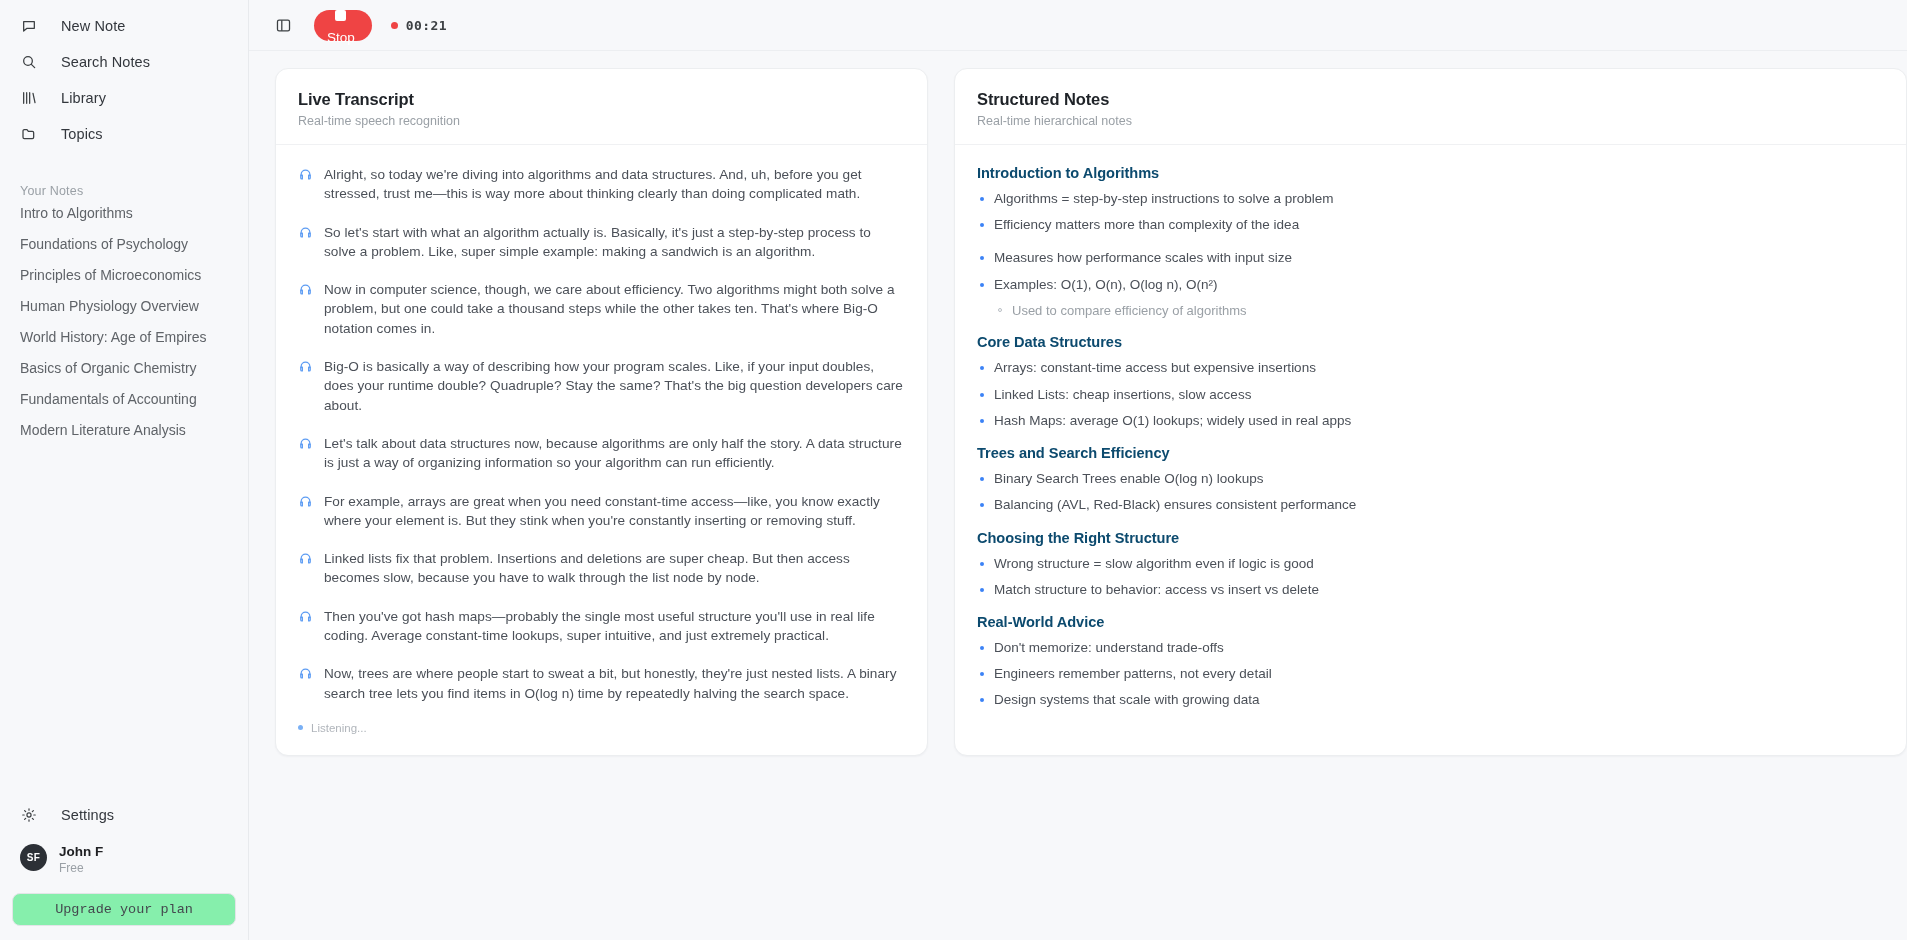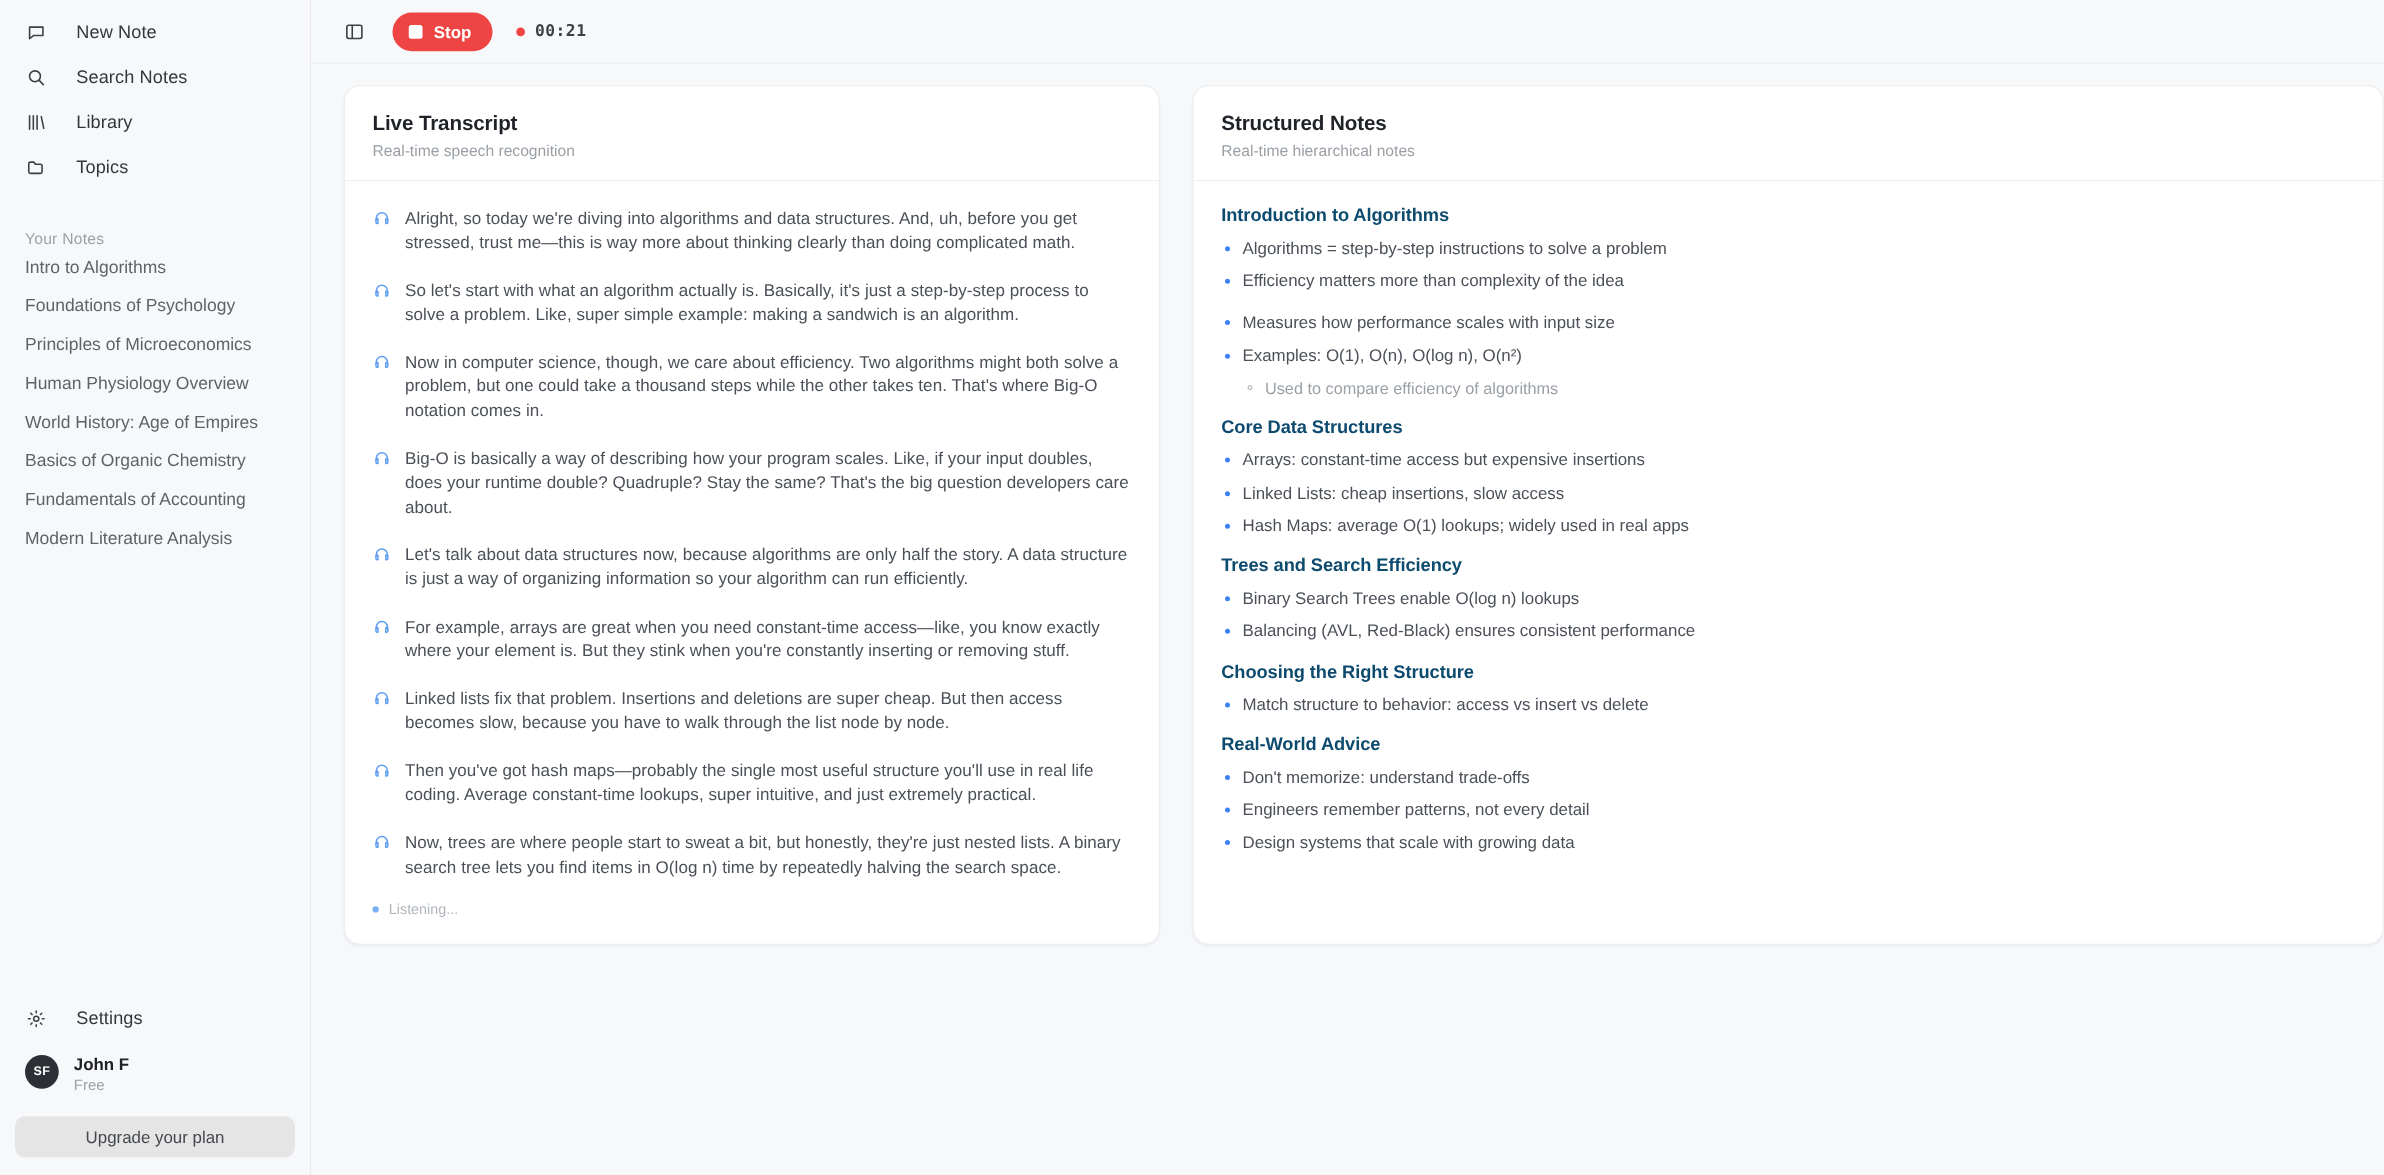--- a/index.html
+++ b/index.html
@@ -57,22 +57,22 @@
     font-size: 10px; font-weight: bold;
     display: flex; align-items: center; justify-content: center;
     flex: 0 0 27px; letter-spacing: .3px;
   }
   .user-name { font-size: 13.5px; font-weight: bold; color: #202124; line-height: 1.25; }
   .user-plan { font-size: 12px; color: #9aa0a6; line-height: 1.25; }
 
   .upgrade-btn {
     margin-top: 10px; width: 100%; height: 33px;
     border: 1px solid #e3e5e8; border-radius: 8px;
-    background: #e5e5e5; color: #44484e;
-    font-size: 13.5px; font-family: Liberation Sans, sans-serif;
+    background: #86efac; color: #44484e;
+    font-size: 13.5px; font-family: Liberation Mono, monospace;
     display: flex; align-items: center; justify-content: center;
     cursor: pointer;
   }
 
   
   .main { flex: 1 1 auto; height: 940px; display: flex; flex-direction: column; background: #f7f8fa; min-width: 0; }
 
   .topbar {
     height: 51px; flex: 0 0 51px;
     display: flex; align-items: center;
@@ -84,22 +84,23 @@
     width: 32px; height: 32px; border-radius: 7px;
     display: flex; align-items: center; justify-content: center;
     cursor: pointer; color: #3c4043;
   }
 
   .stop-btn {
     display: flex; align-items: center; gap: 9px;
     background: #ef4444; color: #fff;
     border: none; border-radius: 999px;
     height: 31px; padding: 0 17px 0 13px;
-    font-size: 13.5px; font-family: inherit; font-weight: 700;
+    font-size: 13.5px; font-family: inherit; font-weight: 400;
     cursor: pointer;
+    flex-direction: column;
   }
   .stop-square { width: 11px; height: 11px; background: #fff; border-radius: 2px; flex: 0 0 11px; }
 
   .timer-wrap { display: flex; align-items: center; gap: 8px; margin-left: 4px; }
   .rec-dot { width: 7px; height: 7px; border-radius: 50%; background: #ef4444; flex: 0 0 7px; }
   .timer {
     font-family: "DejaVu Sans Mono", "Liberation Mono", monospace;
     font-size: 13px; color: #3c4043; letter-spacing: .4px; font-weight: bold;
   }
 
@@ -392,20 +393,24 @@
               </div>
               <div class="nbullet">
                 <span class="bdot"></span>
                 <span class="btxt">Balancing (AVL, Red-Black) ensures consistent performance</span>
               </div>
             </div>
             <div class="nsection">
               <div class="nsection-title">Choosing the Right Structure</div>
               <div class="nbullet">
                 <span class="bdot"></span>
+                <span class="btxt">Wrong structure = slow algorithm even if logic is good</span>
+              </div>
+              <div class="nbullet">
+                <span class="bdot"></span>
                 <span class="btxt">Match structure to behavior: access vs insert vs delete</span>
               </div>
             </div>
             <div class="nsection">
               <div class="nsection-title">Real-World Advice</div>
               <div class="nbullet">
                 <span class="bdot"></span>
                 <span class="btxt">Don't memorize: understand trade-offs</span>
               </div>
               <div class="nbullet">

